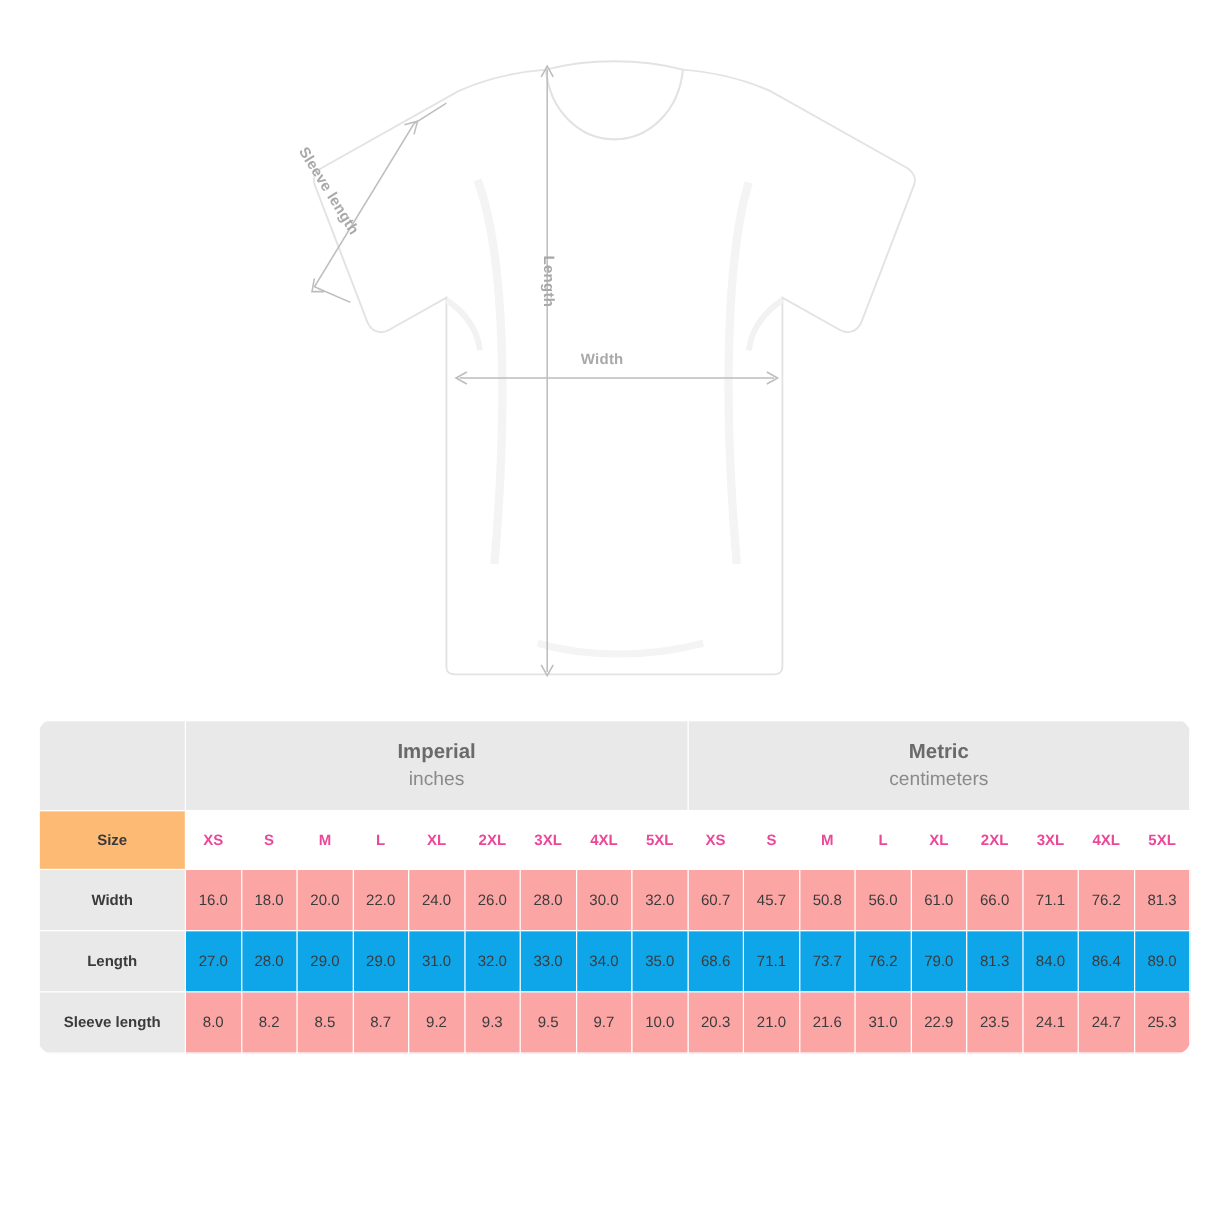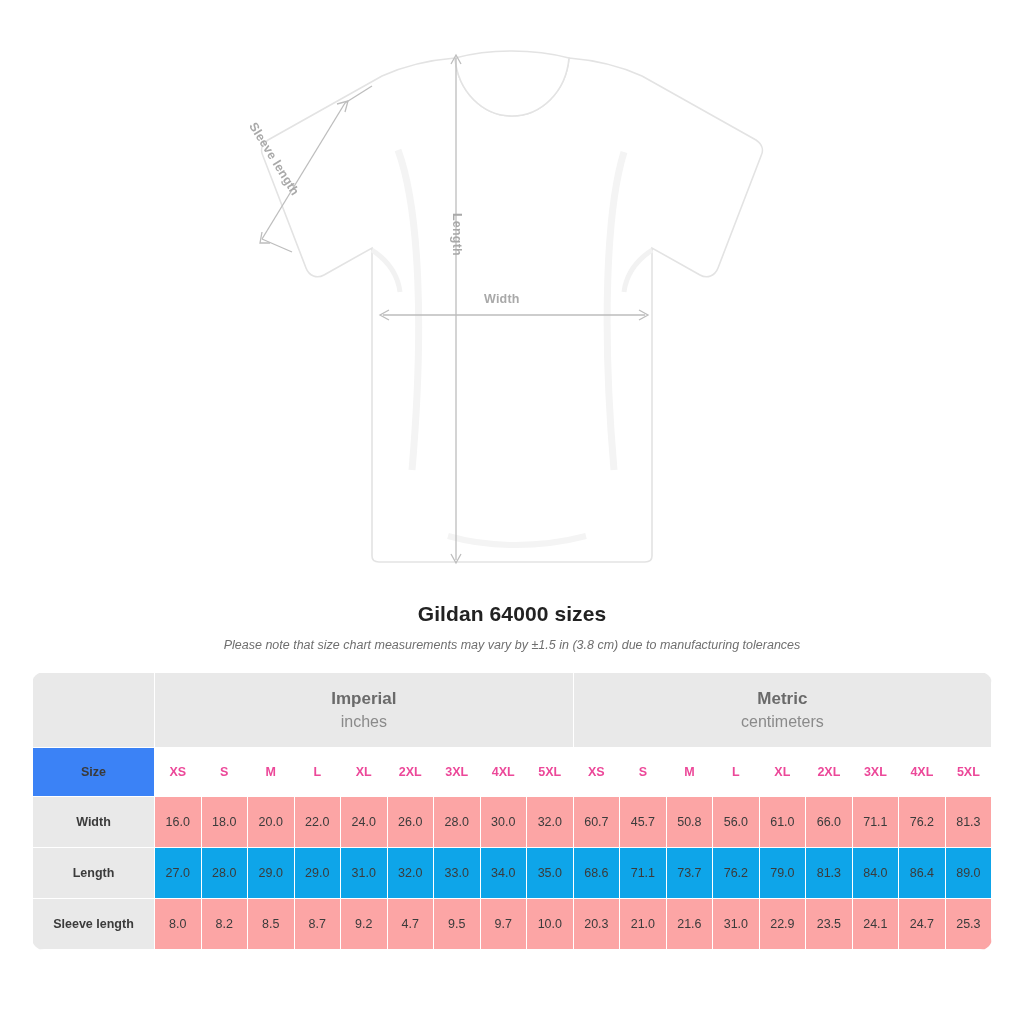--- a/index.html
+++ b/index.html
@@ -122,21 +122,21 @@
 
   
   tr.head-row td {
     background: #ffffff;
     height: 48px;
     font-weight: bold;
     font-size: 12.5px;
     color: #ec4899;
   }
   tr.head-row td.row-label {
-    background: #3b82f6;
+    background: #fdba74;
     color: #3a3a3a;
   }
 
   
   tr.data-row td {
     height: 50px;
   }
   tr.data-row.shade td {
     background: #fca5a5;
   }
@@ -215,24 +215,20 @@
         <line x1="262" y1="239" x2="292" y2="252"></line>
         <line x1="345" y1="103" x2="372" y2="86"></line>
       </g>
     </svg>
 
     <div class="label label-sleeve">Sleeve length</div>
     <div class="label label-length">Length</div>
     <div class="label label-width">Width</div>
   </div>
 
-  <div class="title-block">
-    <div class="chart-title">Gildan 64000 sizes</div>
-    <div class="chart-note">Please note that size chart measurements may vary by ±1.5 in (3.8 cm) due to manufacturing tolerances</div>
-  </div>
 
   <div class="table-wrap">
     <table class="size-chart">
       <colgroup>
         <col style="width:122px">
         <col span="18" style="width:46.5px">
       </colgroup>
       <tbody>
 
         <tr>
@@ -313,21 +309,21 @@
           <td class="val">89.0</td>
         </tr>
 
         <tr class="data-row shade">
           <td class="row-label">Sleeve length</td>
           <td class="val">8.0</td>
           <td class="val">8.2</td>
           <td class="val">8.5</td>
           <td class="val">8.7</td>
           <td class="val">9.2</td>
-          <td class="val">4.7</td>
+          <td class="val">9.3</td>
           <td class="val">9.5</td>
           <td class="val">9.7</td>
           <td class="val">10.0</td>
           <td class="val">20.3</td>
           <td class="val">21.0</td>
           <td class="val">21.6</td>
           <td class="val">31.0</td>
           <td class="val">22.9</td>
           <td class="val">23.5</td>
           <td class="val">24.1</td>

